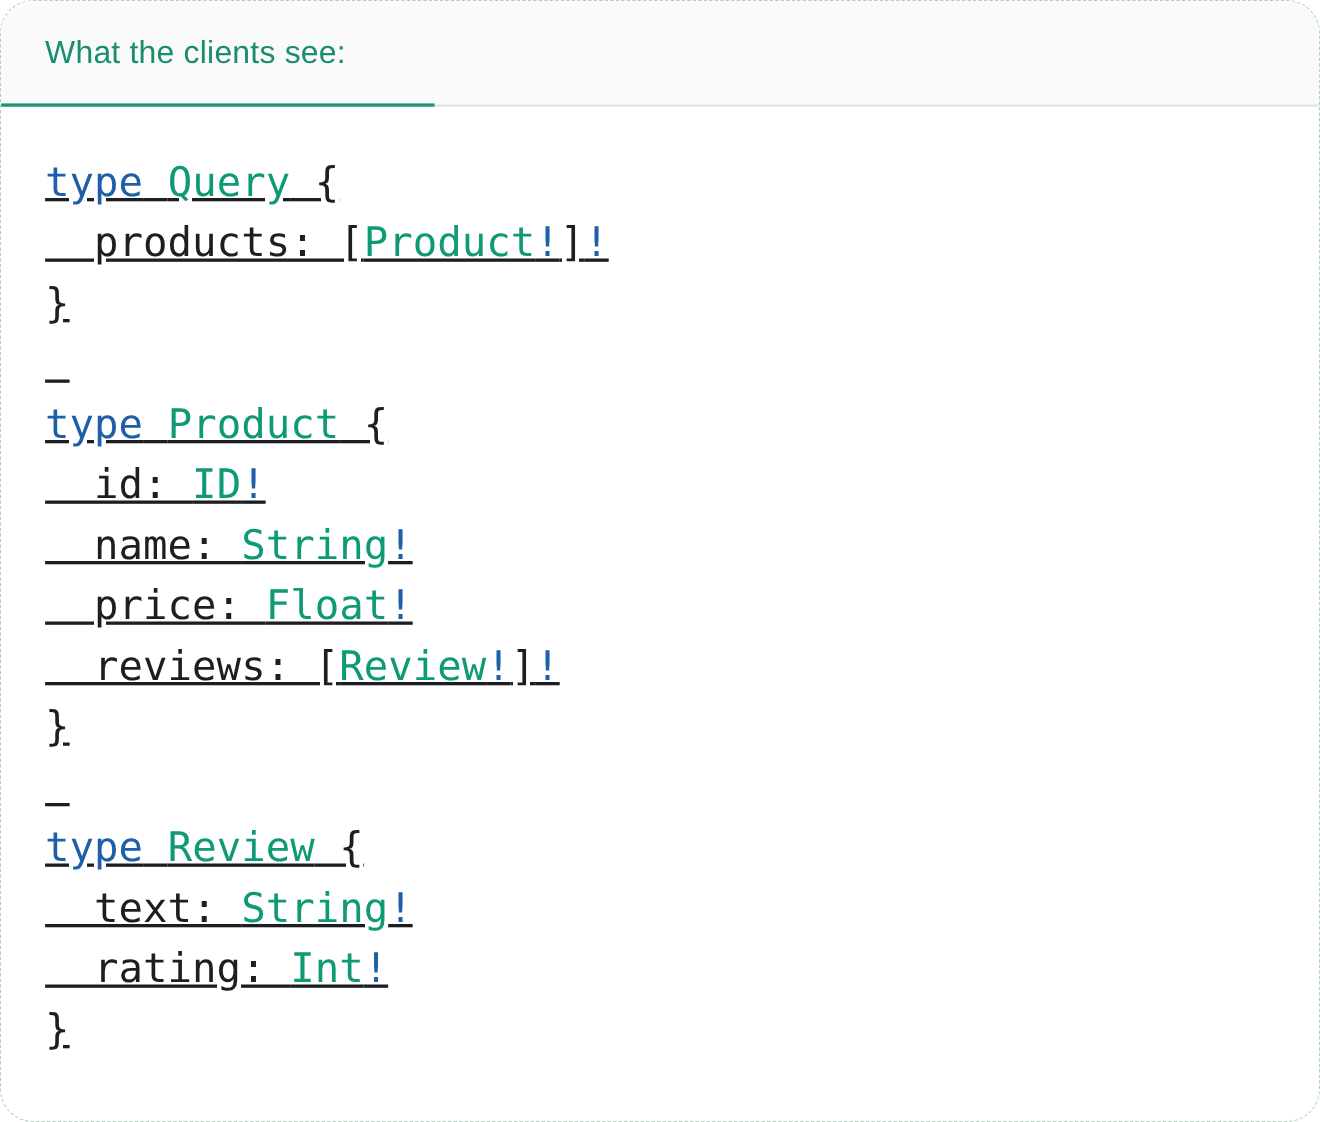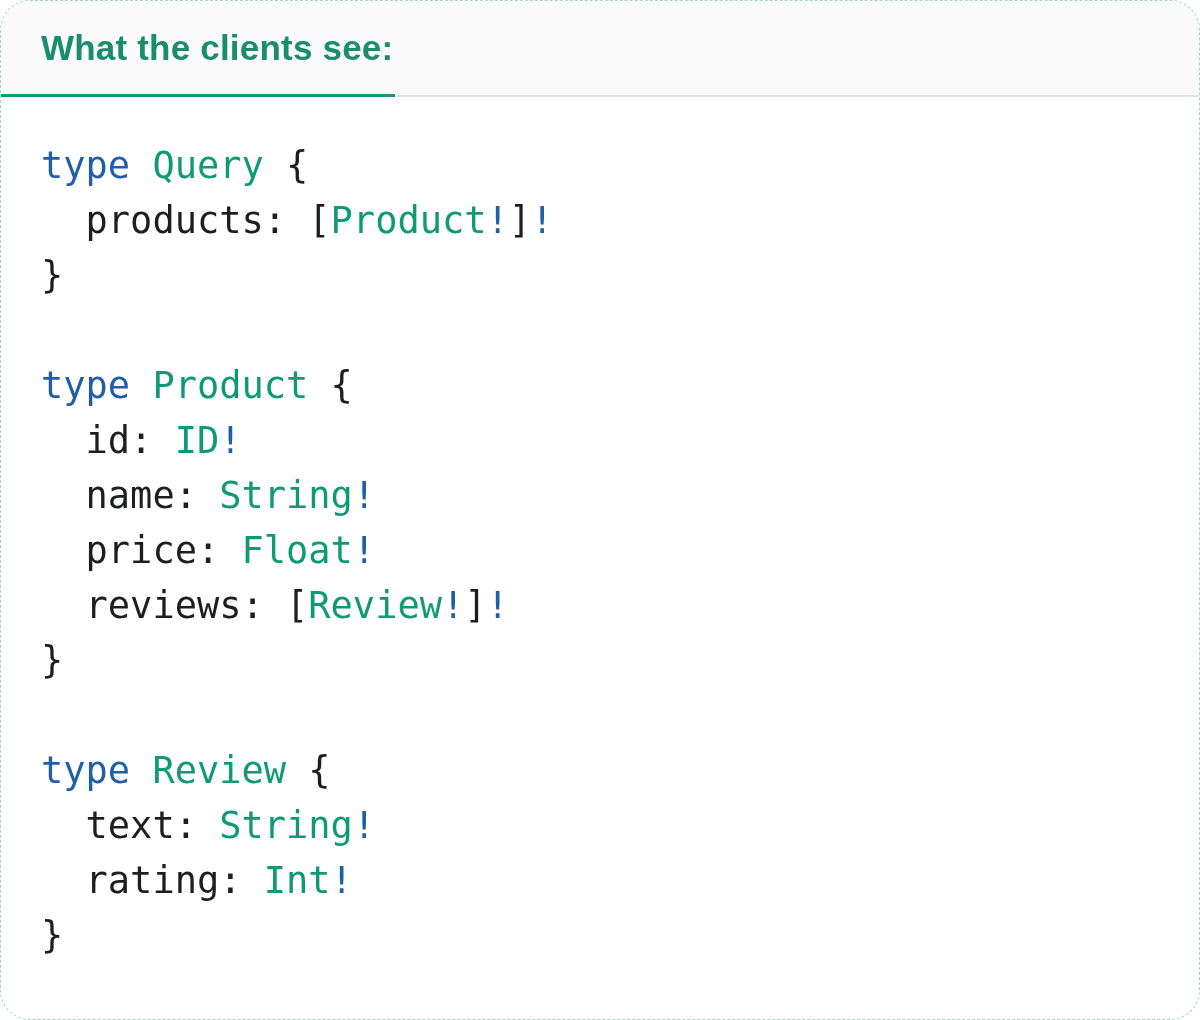--- a/index.html
+++ b/index.html
@@ -39,41 +39,42 @@
   .tab{
     height:100%;
     width:394px;
     box-sizing:border-box;
     display:flex;
     align-items:center;
     padding-left:40px;
     cursor:pointer;
   }
   .tab-label{
-    font-size:35px;
-    font-weight:700;
+    font-size:29px;
+    font-weight:400;
     letter-spacing:0.2px;
     color:var(--c-tab_text);
   }
   .tab-underline{
     position:absolute;
     left:0;
     bottom:-2px;
     width:394px;
     height:3px;
     background:var(--c-tab_underline);
   }
   .code{
     margin:0;
     padding:41px 40px 40px 40px;
     font-family:"DejaVu Sans Mono","Liberation Mono",monospace;
     font-size:37px;
     line-height:55px;
     color:var(--c-plain);
     white-space:pre;
+    text-decoration:underline;
   }
   .code-line{min-height:55px;}
   .tok-keyword{color:var(--c-keyword);}
   .tok-type{color:var(--c-type);}
   .tok-bang{color:var(--c-bang);}
   .tok-plain{color:var(--c-plain);}
 </style>
 </head>
 <body>
 

